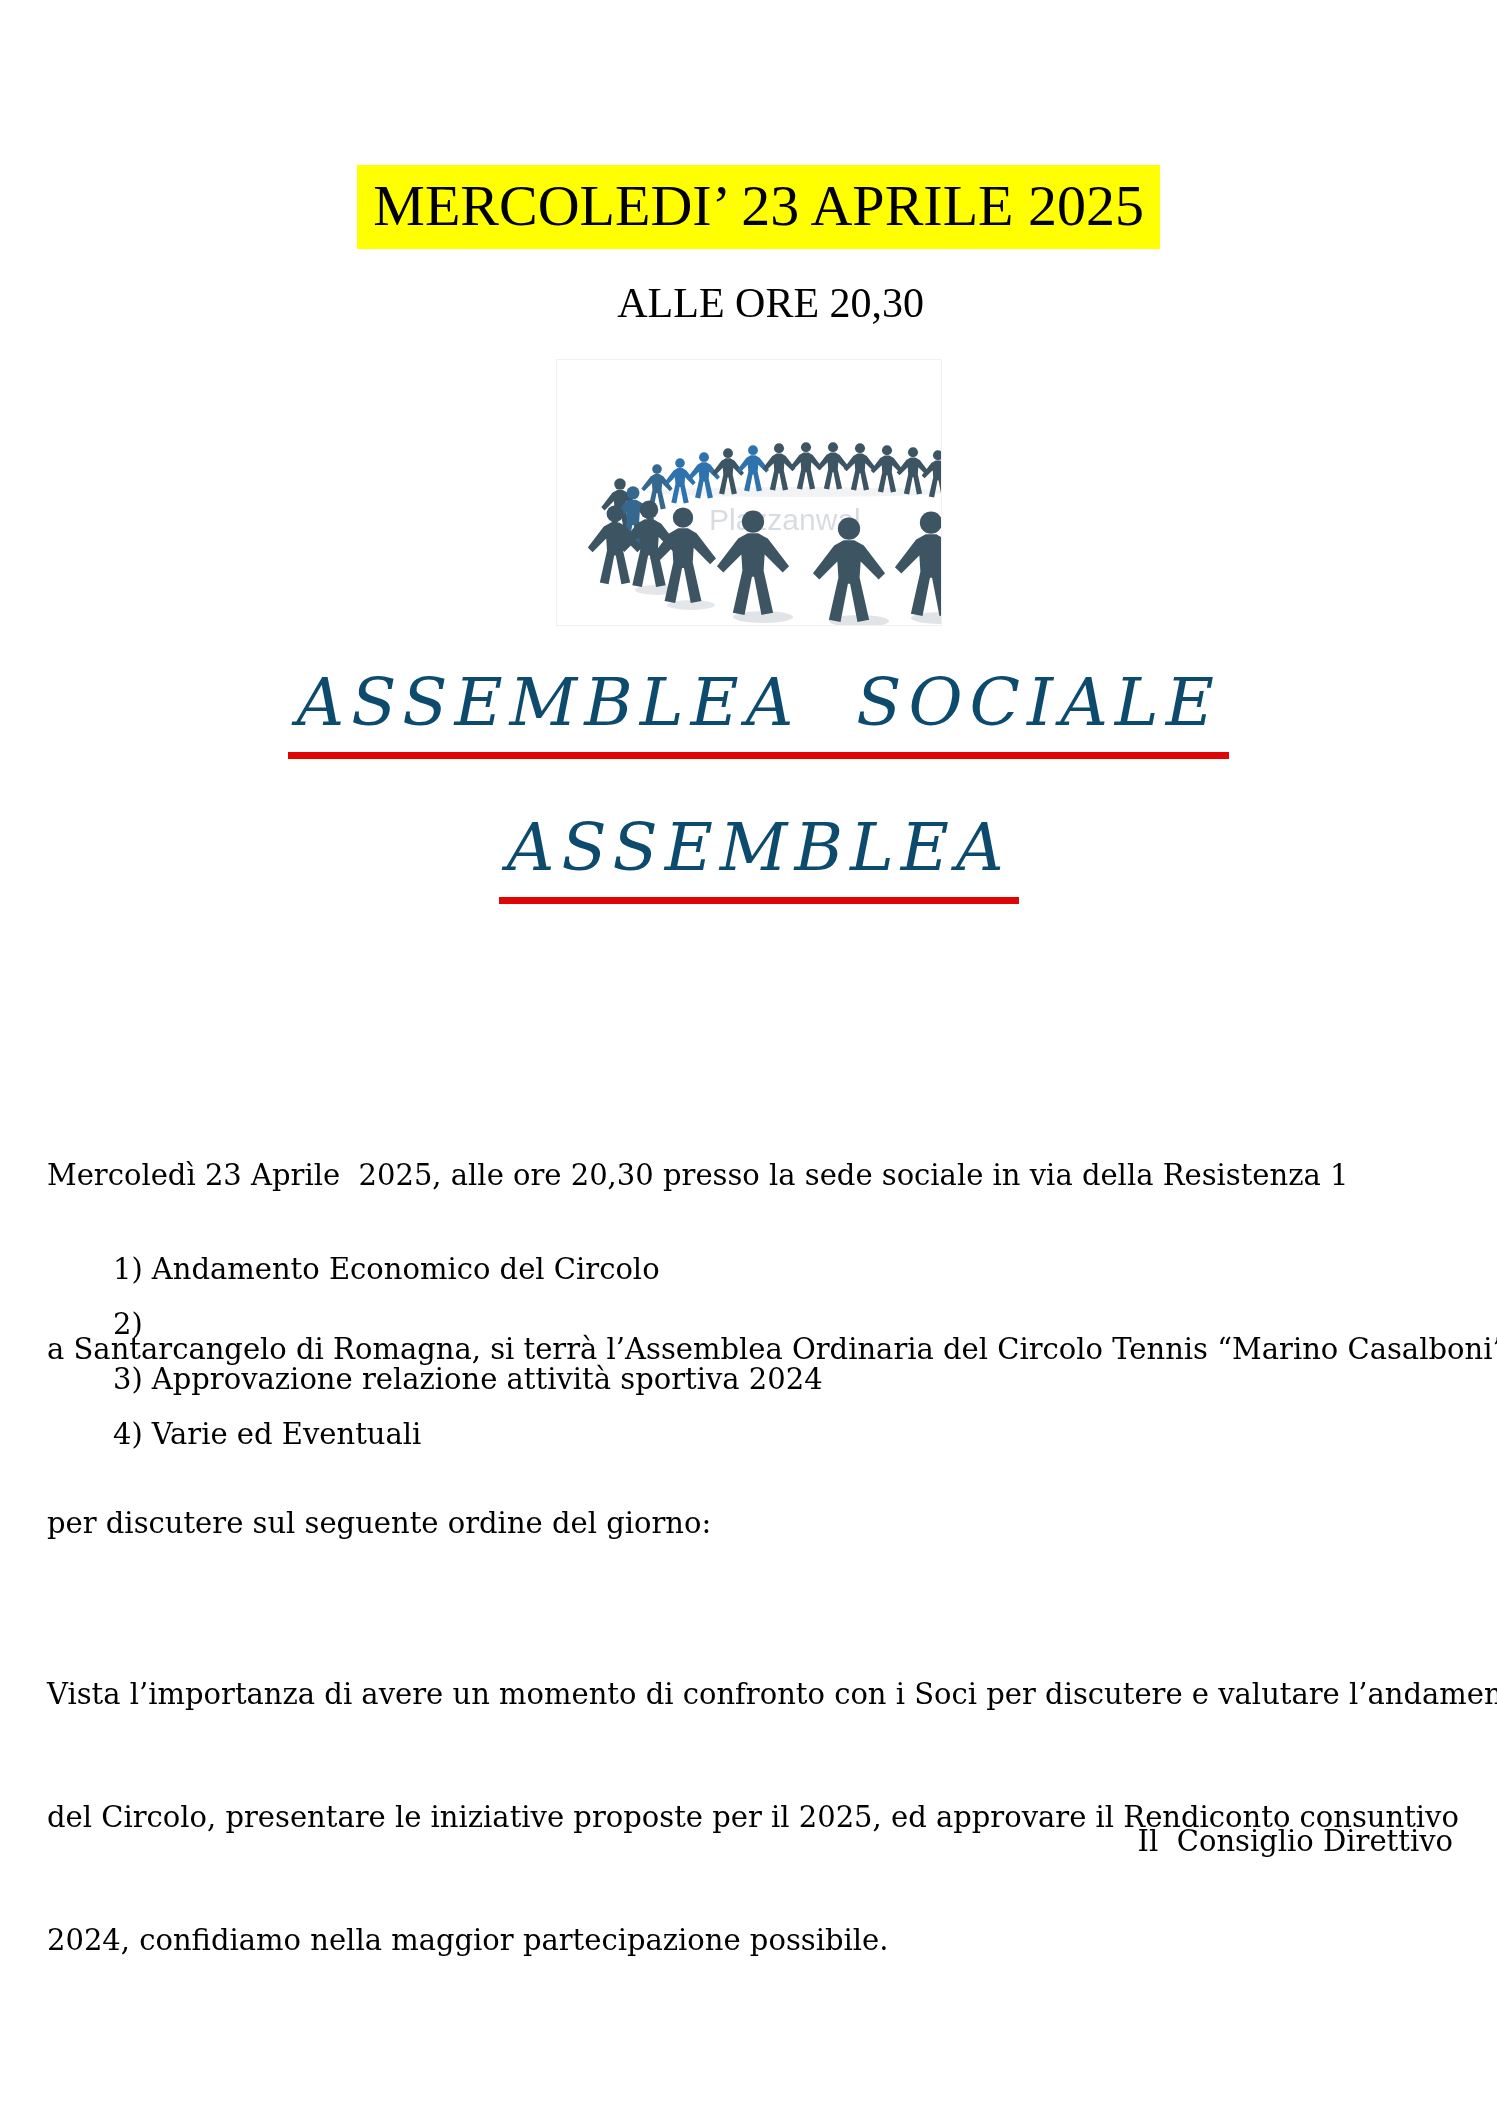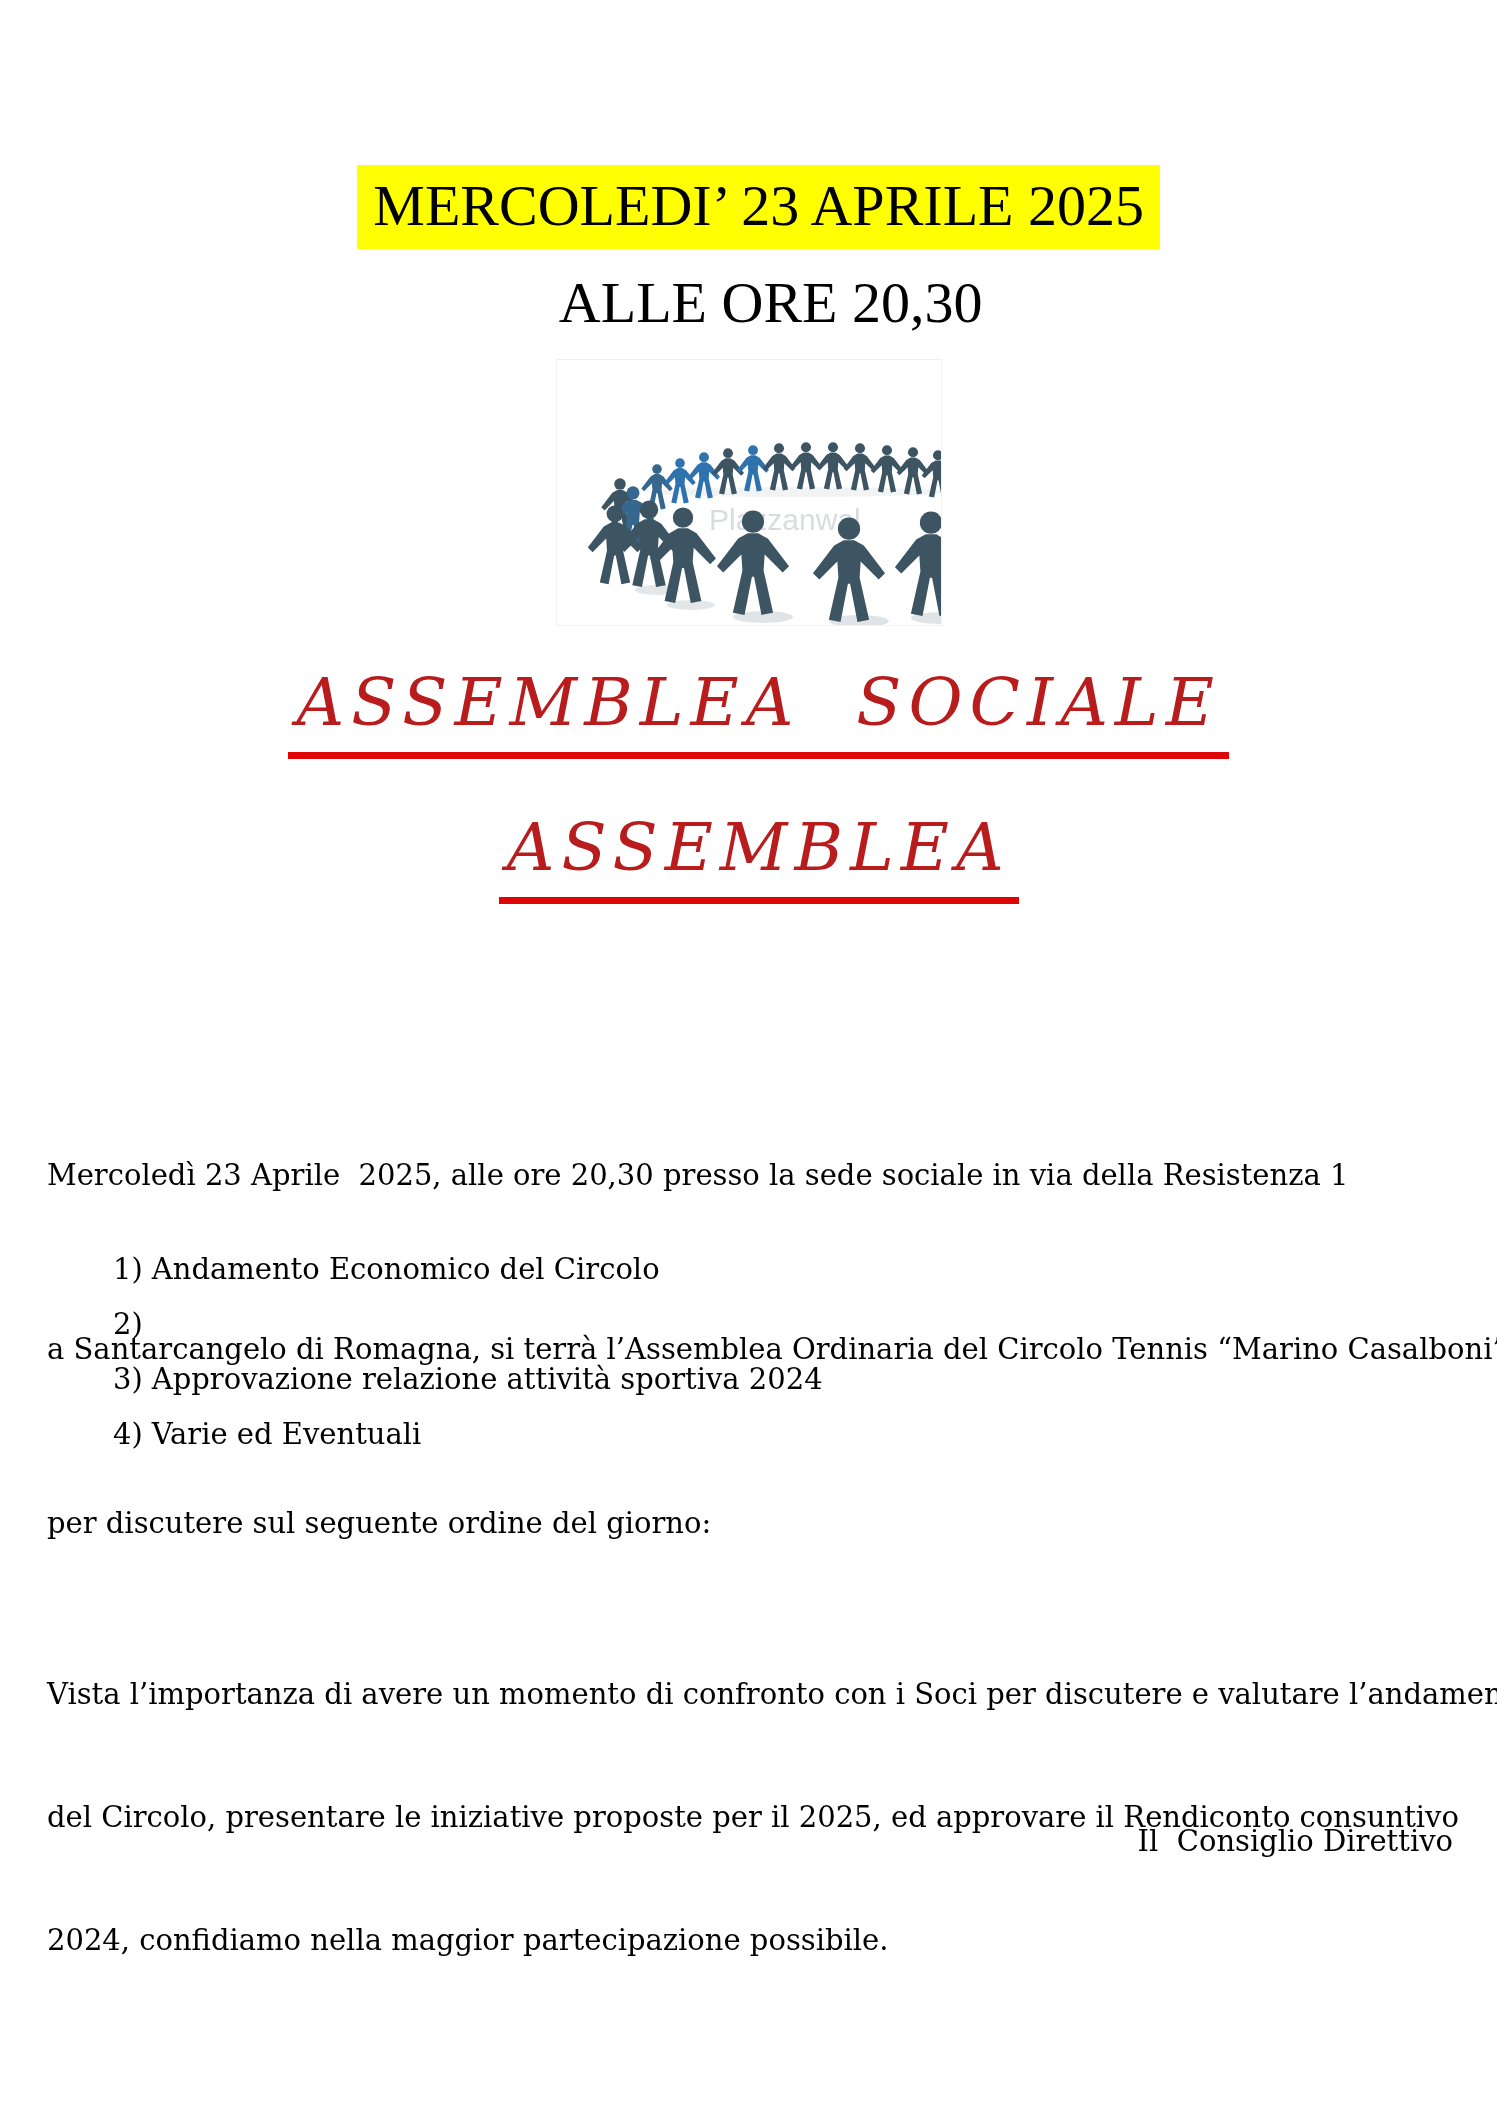--- a/index.html
+++ b/index.html
@@ -25,38 +25,38 @@
     background: #ffff00;
     font-family: "Liberation Serif", serif;
     font-size: 58px;
     line-height: 68px;
     padding: 7px 16px 9px 16px;
     white-space: pre;
   }
   .subtitle-row { top: 249px; }
   .subtitle-text {
     font-family: "Liberation Serif", serif;
-    font-size: 58px;
+    font-size: 42px;
     line-height: 70px;
     white-space: pre;
     margin-left: 24px;
   }
   .clipart {
     position: absolute;
     left: 557px;
     top: 360px;
     width: 384px;
     height: 265px;
     outline: 1px solid #f1f1f1;
   }
   .red-row1 { top: 645px; }
   .red-row2 { top: 790px; }
   .red-heading {
     display: inline-block;
-    color: #b91c1c;
+    color: #0c4a6e;
     font-style: italic;
     font-size: 66px;
     line-height: 78px;
     letter-spacing: 7px;
     padding: 0 8px 10px 8px;
     border-bottom: 7px solid #e00505;
     white-space: pre;
   }
   .intro {
     position: absolute;

